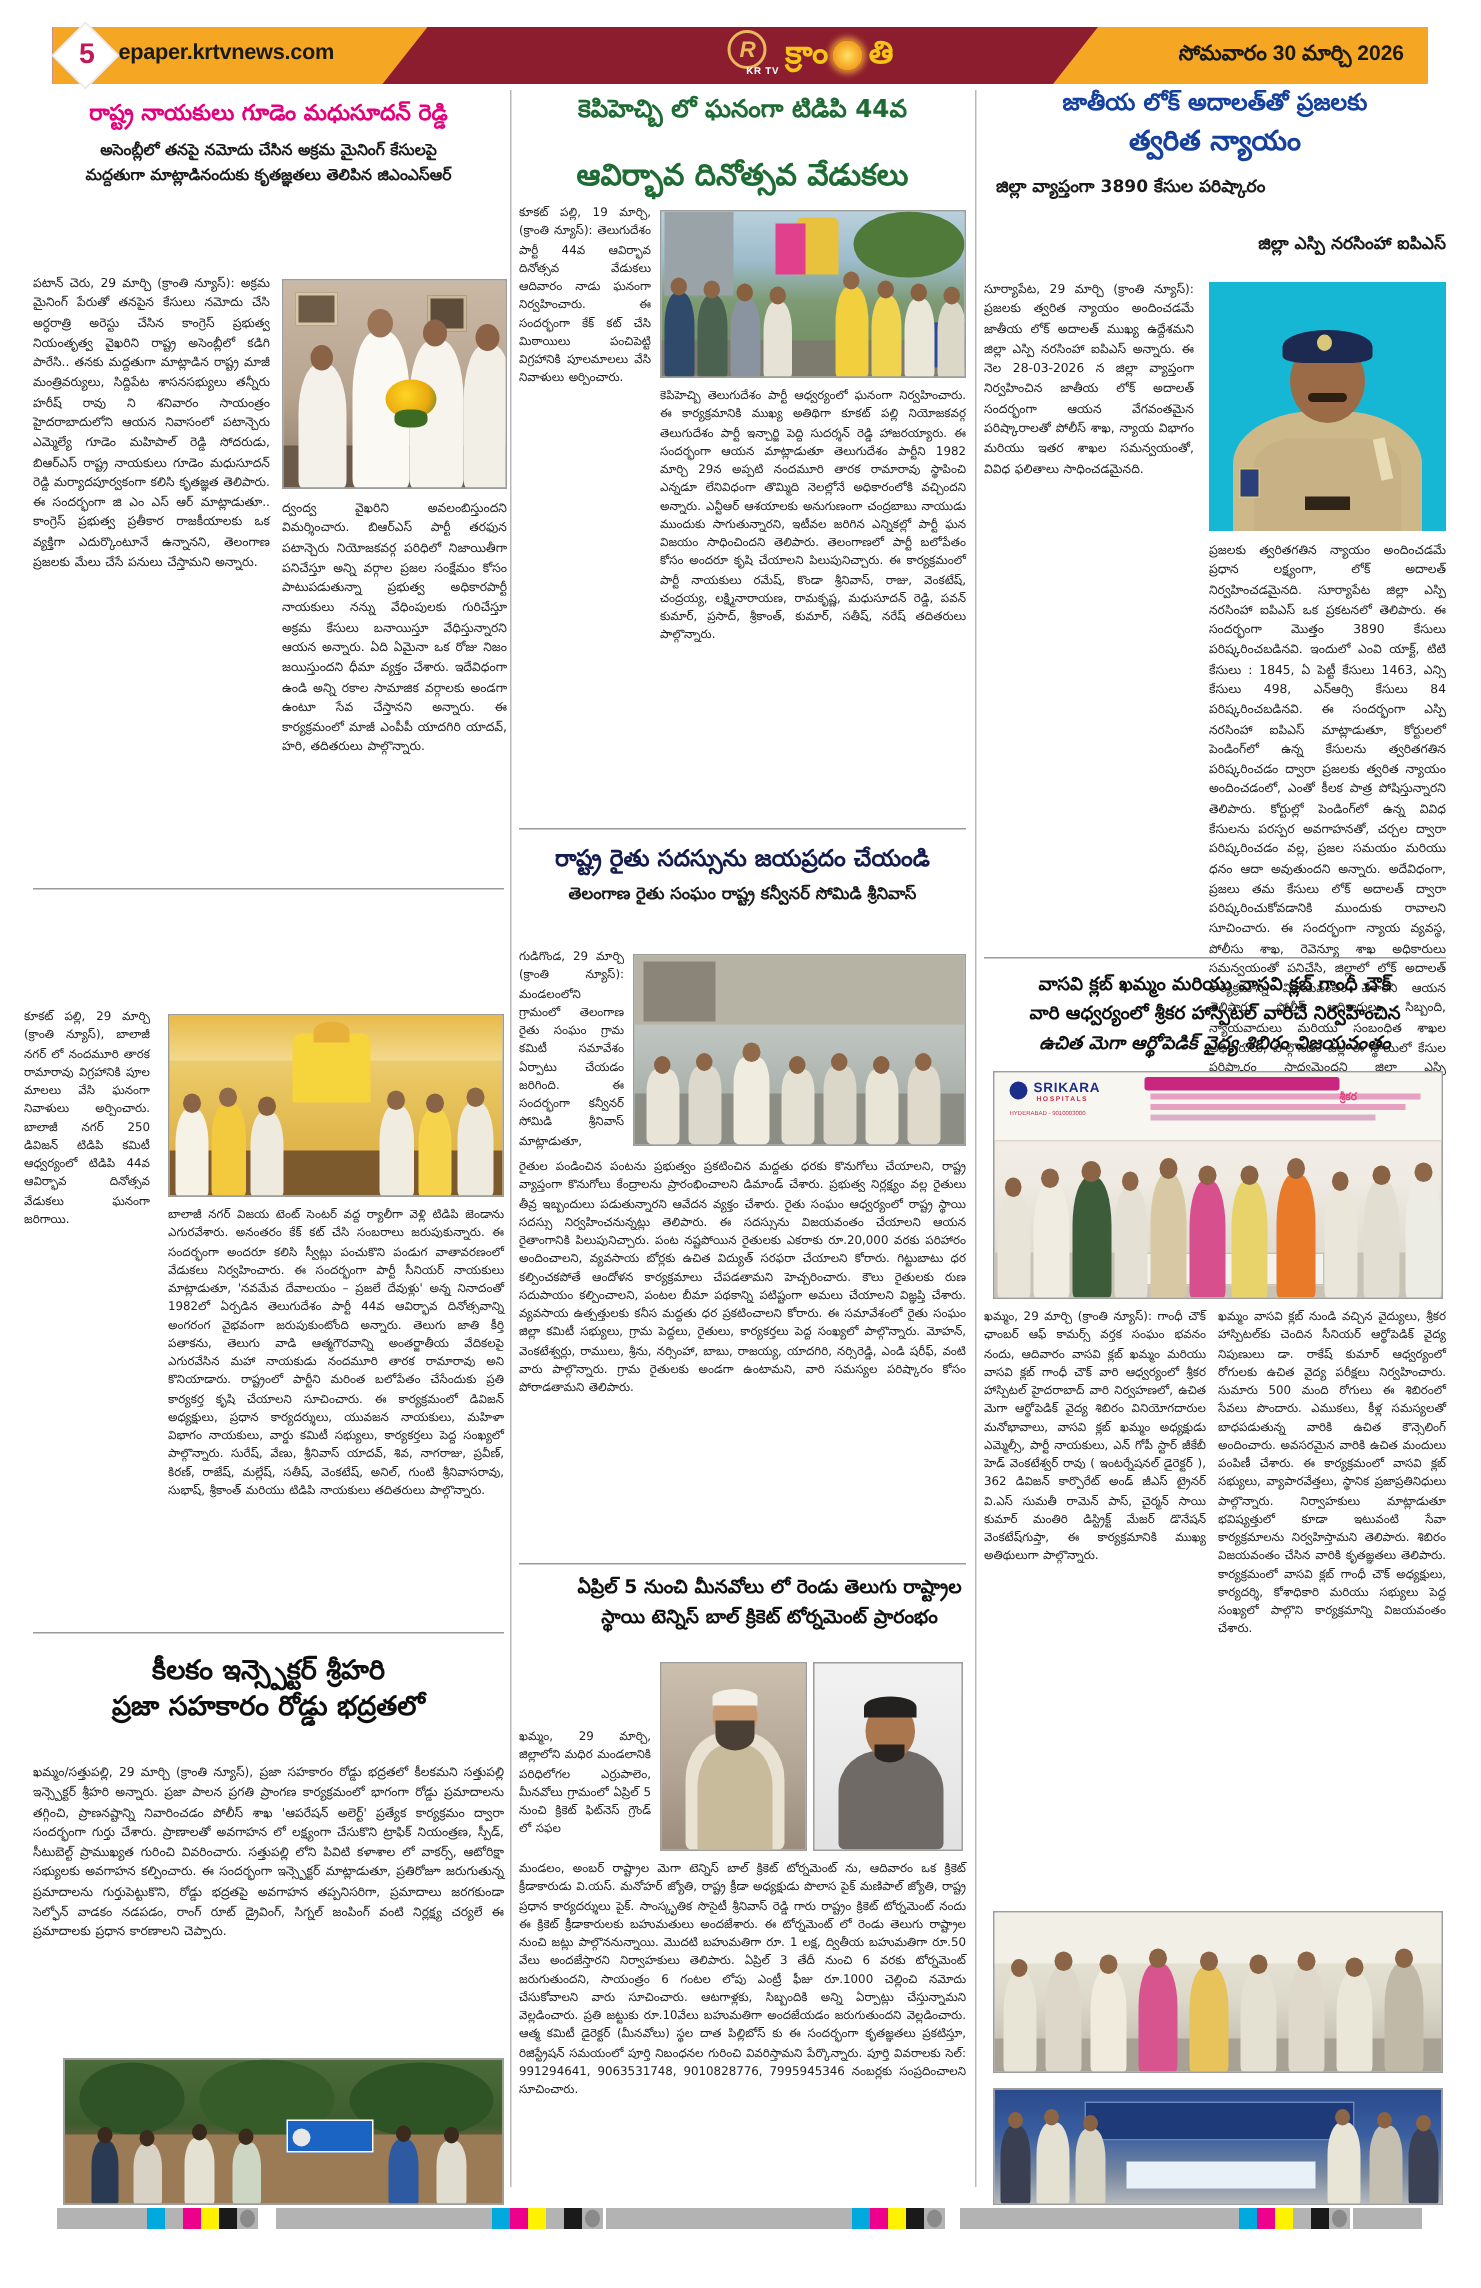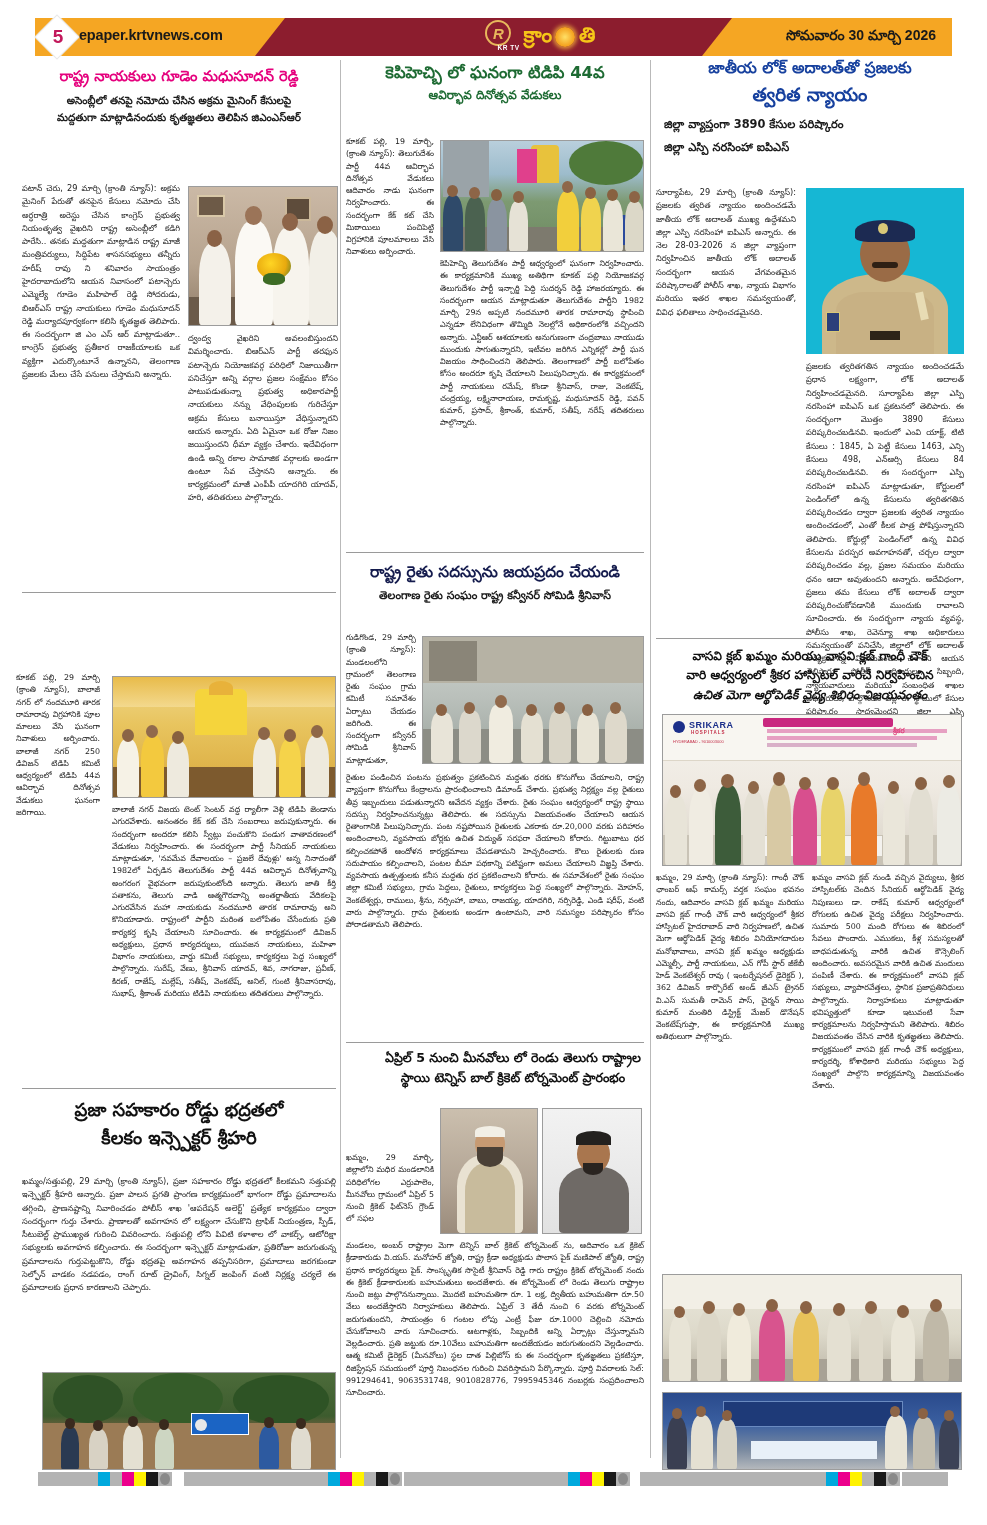--- a/index.html
+++ b/index.html
@@ -189,22 +189,22 @@
     <div class="ppl" style="left:192px;width:24px;height:62px;background:#eeeadd;"></div>
     <div class="head" style="left:198px;bottom:59px;width:12px;height:13px;background:#8e6747;"></div>
   </div>
 
   <div style="position:absolute;left:112px;top:804px;width:224px;height:140px;" class="body-txt tight">బాలాజీ నగర్ విజయ టెంట్ సెంటర్ వద్ద ర్యాలీగా వెళ్లి టిడిపి జెండాను ఎగురవేశారు. అనంతరం కేక్ కట్ చేసి సంబరాలు జరుపుకున్నారు. ఈ సందర్భంగా అందరూ కలిసి స్వీట్లు పంచుకొని పండుగ వాతావరణంలో వేడుకలు నిర్వహించారు. ఈ సందర్భంగా పార్టీ సీనియర్ నాయకులు మాట్లాడుతూ, 'నవమేవ దేవాలయం – ప్రజలే దేవుళ్లు' అన్న నినాదంతో 1982లో ఏర్పడిన తెలుగుదేశం పార్టీ 44వ ఆవిర్భావ దినోత్సవాన్ని అంగరంగ వైభవంగా జరుపుకుంటోంది అన్నారు. తెలుగు జాతి కీర్తి పతాకను, తెలుగు వాడి ఆత్మగౌరవాన్ని అంతర్జాతీయ వేదికలపై ఎగురవేసిన మహా నాయకుడు నందమూరి తారక రామారావు అని కొనియాడారు. రాష్ట్రంలో పార్టీని మరింత బలోపేతం చేసేందుకు ప్రతి కార్యకర్త కృషి చేయాలని సూచించారు. ఈ కార్యక్రమంలో డివిజన్ అధ్యక్షులు, ప్రధాన కార్యదర్శులు, యువజన నాయకులు, మహిళా విభాగం నాయకులు, వార్డు కమిటీ సభ్యులు, కార్యకర్తలు పెద్ద సంఖ్యలో పాల్గొన్నారు. సురేష్, వేణు, శ్రీనివాస్ యాదవ్, శివ, నాగరాజు, ప్రవీణ్, కిరణ్, రాజేష్, మల్లేష్, సతీష్, వెంకటేష్, అనిల్, గుంటి శ్రీనివాసరావు, సుభాష్, శ్రీకాంత్ మరియు టిడిపి నాయకులు తదితరులు పాల్గొన్నారు.</div>
 
   <div style="position:absolute;left:22px;top:948px;width:314px;height:118px;" class="body-txt tight" style2=""></div>
 
   <div class="hr" style="position:absolute;left:22px;top:1088px;width:314px;"></div>
   <div style="position:absolute;left:22px;top:1098px;width:314px;">
+    <div class="hl hl-black" style="font-size:18px;margin-top:4px;">కీలకం ఇన్స్పెక్టర్ శ్రీహరి</div>
     <div class="hl hl-black" style="font-size:18px;">ప్రజా సహకారం రోడ్డు భద్రతలో</div>
-    <div class="hl hl-black" style="font-size:18px;margin-top:4px;">కీలకం ఇన్స్పెక్టర్ శ్రీహరి</div>
   </div>
 
   <div style="position:absolute;left:22px;top:1175px;width:314px;height:192px;" class="body-txt">ఖమ్మం/సత్తుపల్లి, 29 మార్చి (క్రాంతి న్యూస్), ప్రజా సహకారం రోడ్డు భద్రతలో కీలకమని సత్తుపల్లి ఇన్స్పెక్టర్ శ్రీహరి అన్నారు. ప్రజా పాలన ప్రగతి ప్రాంగణ కార్యక్రమంలో భాగంగా రోడ్డు ప్రమాదాలను తగ్గించి, ప్రాణనష్టాన్ని నివారించడం పోలీస్ శాఖ 'ఆపరేషన్ అలెర్ట్' ప్రత్యేక కార్యక్రమం ద్వారా సందర్భంగా గుర్తు చేశారు. ప్రాణాలతో అవగాహన లో లక్ష్యంగా చేసుకొని ట్రాఫిక్ నియంత్రణ, స్పీడ్, సీటుబెల్ట్ ప్రాముఖ్యత గురించి వివరించారు. సత్తుపల్లి లోని పివిటి కళాశాల లో వాకర్స్, ఆటోరిక్షా సభ్యులకు అవగాహన కల్పించారు. ఈ సందర్భంగా ఇన్స్పెక్టర్ మాట్లాడుతూ, ప్రతిరోజూ జరుగుతున్న ప్రమాదాలను గుర్తుపెట్టుకొని, రోడ్డు భద్రతపై అవగాహన తప్పనిసరిగా, ప్రమాదాలు జరగకుండా సెల్ఫోన్ వాడకం నడపడం, రాంగ్ రూట్ డ్రైవింగ్, సిగ్నల్ జంపింగ్ వంటి నిర్లక్ష్య చర్యలే ఈ ప్రమాదాలకు ప్రధాన కారణాలని చెప్పారు.</div>
 
   <div class="photo" style="position:absolute;left:42px;top:1372px;width:294px;height:98px;">
     <div class="ph-sky" style="background:linear-gradient(#4c6b3a 0%,#3d5c2e 45%,#7a6042 60%,#9a7a54 100%);"></div>
     <div style="position:absolute;left:10px;top:2px;width:70px;height:48px;border-radius:50%;background:#2f5226;"></div>
     <div style="position:absolute;left:90px;top:0;width:90px;height:52px;border-radius:50%;background:#355c29;"></div>
     <div style="position:absolute;left:190px;top:2px;width:96px;height:50px;border-radius:50%;background:#2e5325;"></div>
     <div style="position:absolute;left:0;bottom:0;width:100%;height:46px;background:#9b7b55;"></div>
@@ -220,21 +220,21 @@
     <div class="ppl" style="left:112px;width:19px;height:41px;background:#cdd6c2;"></div>
     <div class="head" style="left:116px;bottom:39px;width:10px;height:11px;background:#392a1d;"></div>
     <div class="ppl" style="left:216px;width:20px;height:43px;background:#2d5aa0;"></div>
     <div class="head" style="left:221px;bottom:41px;width:10px;height:11px;background:#3b2a1e;"></div>
     <div class="ppl" style="left:248px;width:20px;height:42px;background:#e0dcd0;"></div>
     <div class="head" style="left:253px;bottom:40px;width:10px;height:11px;background:#3a2a1d;"></div>
   </div>
 
   <div style="position:absolute;left:346px;top:62px;width:298px;">
     <div class="hl hl-green" style="font-size:16.4px;">కెపిహెచ్బి లో ఘనంగా టిడిపి 44వ</div>
-    <div class="hl hl-green" style="font-size:12px;margin-top:3px;">ఆవిర్భావ దినోత్సవ వేడుకలు</div>
+    <div class="hl hl-green" style="font-size:20px;margin-top:19px;">ఆవిర్భావ దినోత్సవ వేడుకలు</div>
   </div>
 
   <div style="position:absolute;left:346px;top:136px;width:88px;height:260px;" class="body-txt tight">కూకట్ పల్లి, 19 మార్చి, (క్రాంతి న్యూస్): తెలుగుదేశం పార్టీ 44వ ఆవిర్భావ దినోత్సవ వేడుకలు ఆదివారం నాడు ఘనంగా నిర్వహించారు. ఈ సందర్భంగా కేక్ కట్ చేసి మిఠాయిలు పంచిపెట్టి విగ్రహానికి పూలమాలలు వేసి నివాళులు అర్పించారు.</div>
 
   <div class="photo" style="position:absolute;left:440px;top:140px;width:204px;height:112px;">
     <div class="ph-sky" style="background:linear-gradient(#b9cfdc 0%,#9dbccc 30%,#7d9a72 55%,#6d8a60 100%);"></div>
     <div style="position:absolute;left:2px;top:0;width:46px;height:56px;background:#9aa3a8;"></div>
     <div style="position:absolute;left:128px;top:0;width:74px;height:44px;border-radius:50%;background:#4f7a3a;"></div>
     <div style="position:absolute;left:90px;top:4px;width:28px;height:38px;background:#e8c23c;border-radius:4px 4px 0 0;"></div>
     <div style="position:absolute;left:76px;top:8px;width:20px;height:34px;background:#e0408c;"></div>
@@ -319,21 +319,21 @@
     <div style="position:absolute;left:33px;bottom:88px;width:35px;height:14px;border-radius:50% 50% 0 0;background:#23211f;"></div>
     <div style="position:absolute;left:40px;bottom:58px;width:20px;height:12px;border-radius:0 0 50% 50%;background:#2a2420;"></div>
   </div>
 
   <div style="position:absolute;left:346px;top:1240px;width:298px;height:230px;" class="body-txt tight">మండలం, అంబర్ రాష్ట్రాల మెగా టెన్నిస్ బాల్ క్రికెట్ టోర్నమెంట్ ను, ఆదివారం ఒక క్రికెట్ క్రీడాకారుడు వి.యస్. మనోహర్ జ్యోతి, రాష్ట్ర క్రీడా అధ్యక్షుడు పొలాస పైక్ మణిపాల్ జ్యోతి, రాష్ట్ర ప్రధాన కార్యదర్శులు పైక్. సాంస్కృతిక సొసైటీ శ్రీనివాస్ రెడ్డి గారు రాష్ట్రం క్రికెట్ టోర్నమెంట్ నందు ఈ క్రికెట్ క్రీడాకారులకు బహుమతులు అందజేశారు. ఈ టోర్నమెంట్ లో రెండు తెలుగు రాష్ట్రాల నుంచి జట్లు పాల్గొననున్నాయి. మొదటి బహుమతిగా రూ. 1 లక్ష, ద్వితీయ బహుమతిగా రూ.50 వేలు అందజేస్తారని నిర్వాహకులు తెలిపారు. ఏప్రిల్ 3 తేదీ నుంచి 6 వరకు టోర్నమెంట్ జరుగుతుందని, సాయంత్రం 6 గంటల లోపు ఎంట్రీ ఫీజు రూ.1000 చెల్లించి నమోదు చేసుకోవాలని వారు సూచించారు. ఆటగాళ్లకు, సిబ్బందికి అన్ని ఏర్పాట్లు చేస్తున్నామని వెల్లడించారు. ప్రతి జట్టుకు రూ.10వేలు బహుమతిగా అందజేయడం జరుగుతుందని వెల్లడించారు. ఆత్మ కమిటీ డైరెక్టర్ (మీనవోలు) స్థల దాత పిల్లిబోస్ కు ఈ సందర్భంగా కృతజ్ఞతలు ప్రకటిస్తూ, రిజిస్ట్రేషన్ సమయంలో పూర్తి నిబంధనల గురించి వివరిస్తామని పేర్కొన్నారు. పూర్తి వివరాలకు సెల్: 991294641, 9063531748,      9010828776,      7995945346      నంబర్లకు సంప్రదించాలని సూచించారు.</div>
 
   <div style="position:absolute;left:656px;top:58px;width:308px;">
     <div class="hl hl-blue" style="font-size:15.6px;">జాతీయ లోక్ అదాలత్‌తో ప్రజలకు</div>
     <div class="hl hl-blue" style="font-size:18.4px;margin-top:4px;">త్వరిత న్యాయం</div>
     <div class="sub" style="font-size:11.4px;margin-top:9px;text-align:left;padding-left:8px;">జిల్లా వ్యాప్తంగా 3890 కేసుల పరిష్కారం</div>
-    <div class="sub" style="font-size:11.4px;margin-top:7px;text-align:left;padding-left:8px;">జిల్లా ఎస్పి నరసింహా ఐపిఎస్</div>
+    <div class="sub" style="font-size:11.4px;margin-top:22px;text-align:right;padding-left:8px;">జిల్లా ఎస్పి నరసింహా ఐపిఎస్</div>
   </div>
 
   <div style="position:absolute;left:656px;top:186px;width:140px;height:192px;" class="body-txt">సూర్యాపేట, 29 మార్చి (క్రాంతి న్యూస్): ప్రజలకు త్వరిత న్యాయం అందించడమే జాతీయ లోక్ అదాలత్ ముఖ్య ఉద్దేశమని జిల్లా ఎస్పి నరసింహా ఐపిఎస్ అన్నారు. ఈ నెల 28-03-2026 న జిల్లా వ్యాప్తంగా నిర్వహించిన జాతీయ లోక్ అదాలత్ సందర్భంగా ఆయన వేగవంతమైన పరిష్కారాలతో పోలీస్ శాఖ, న్యాయ విభాగం మరియు ఇతర శాఖల సమన్వయంతో, వివిధ ఫలితాలు సాధించడమైనది.</div>
 
   <div class="photo" style="position:absolute;left:806px;top:188px;width:158px;height:166px;border:none;">
     <div class="ph-sky" style="background:#16b7d4;"></div>
     <div class="ppl" style="left:16px;width:126px;height:80px;background:#cdb88a;border-radius:44% 44% 0 0;"></div>
     <div style="position:absolute;left:30px;bottom:0;width:98px;height:62px;background:#c8b184;border-radius:30% 30% 0 0;"></div>
     <div class="head" style="left:54px;bottom:72px;width:50px;height:56px;background:#9a6b46;"></div>
     <div style="position:absolute;left:49px;bottom:112px;width:60px;height:22px;border-radius:50% 50% 22% 22%;background:#1c2a52;"></div>

